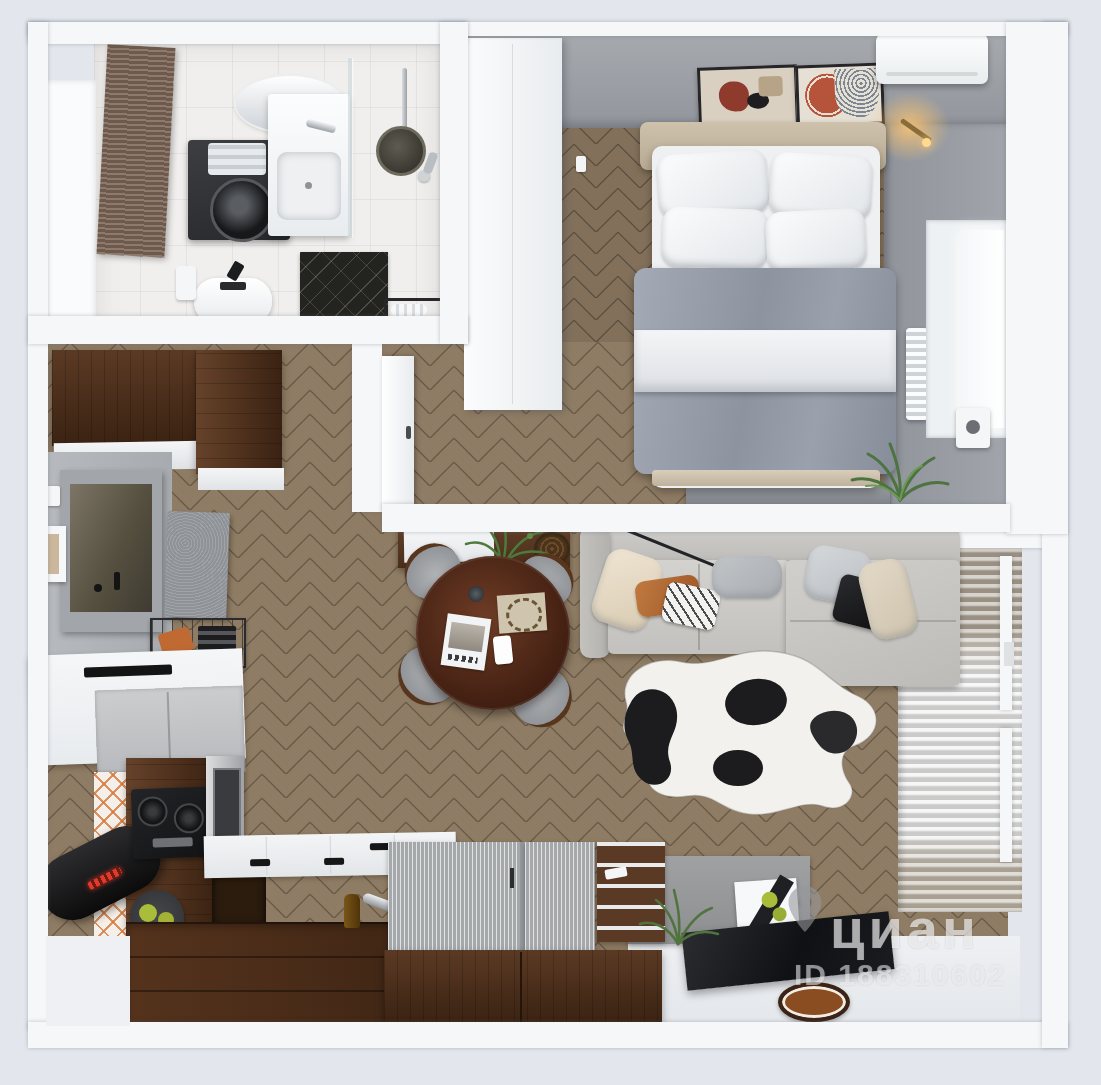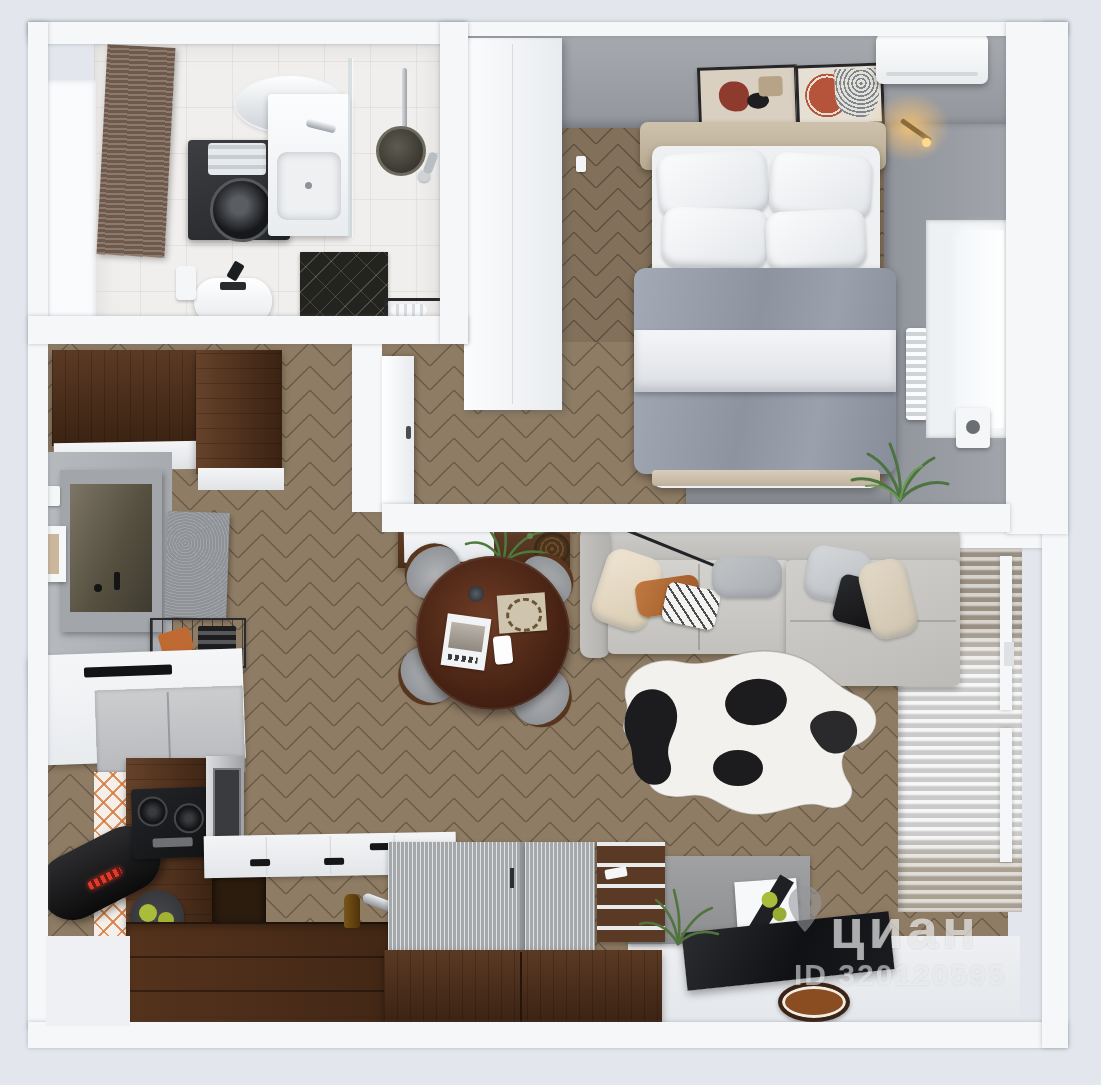--- a/index.html
+++ b/index.html
@@ -337,16 +337,16 @@
   <div class="wall" style="left:28px;top:316px;width:440px;height:28px;"></div>
   <div class="wall" style="left:440px;top:22px;width:28px;height:322px;"></div>
   <div class="wall" style="left:382px;top:504px;width:628px;height:28px;"></div>
   <div class="wall" style="left:46px;top:936px;width:84px;height:90px;box-shadow:none;background:#eef0f3;"></div>
 
   <div class="abs" style="left:768px;top:878px;width:290px;height:130px;">
     <svg class="abs" style="left:20px;top:8px" width="34" height="46" viewBox="0 0 30 42">
       <path fill-rule="evenodd" fill="rgba(150,152,155,.6)" d="M15,0 C6.7,0 0,6.7 0,15 C0,26 15,42 15,42 C15,42 30,26 30,15 C30,6.7 23.3,0 15,0 Z M15,9 A6,6 0 1 1 15,21 A6,6 0 1 1 15,9 Z"></path>
     </svg>
     <div class="abs wm-brand" style="left:46px;top:18px;margin-left:16px;">циан</div>
-    <div class="abs wm-id" style="left:26px;top:80px;">ID 320120595</div>
+    <div class="abs wm-id" style="left:26px;top:80px;">ID 188310602</div>
   </div>
 
 </div>
 
 </body></html>

